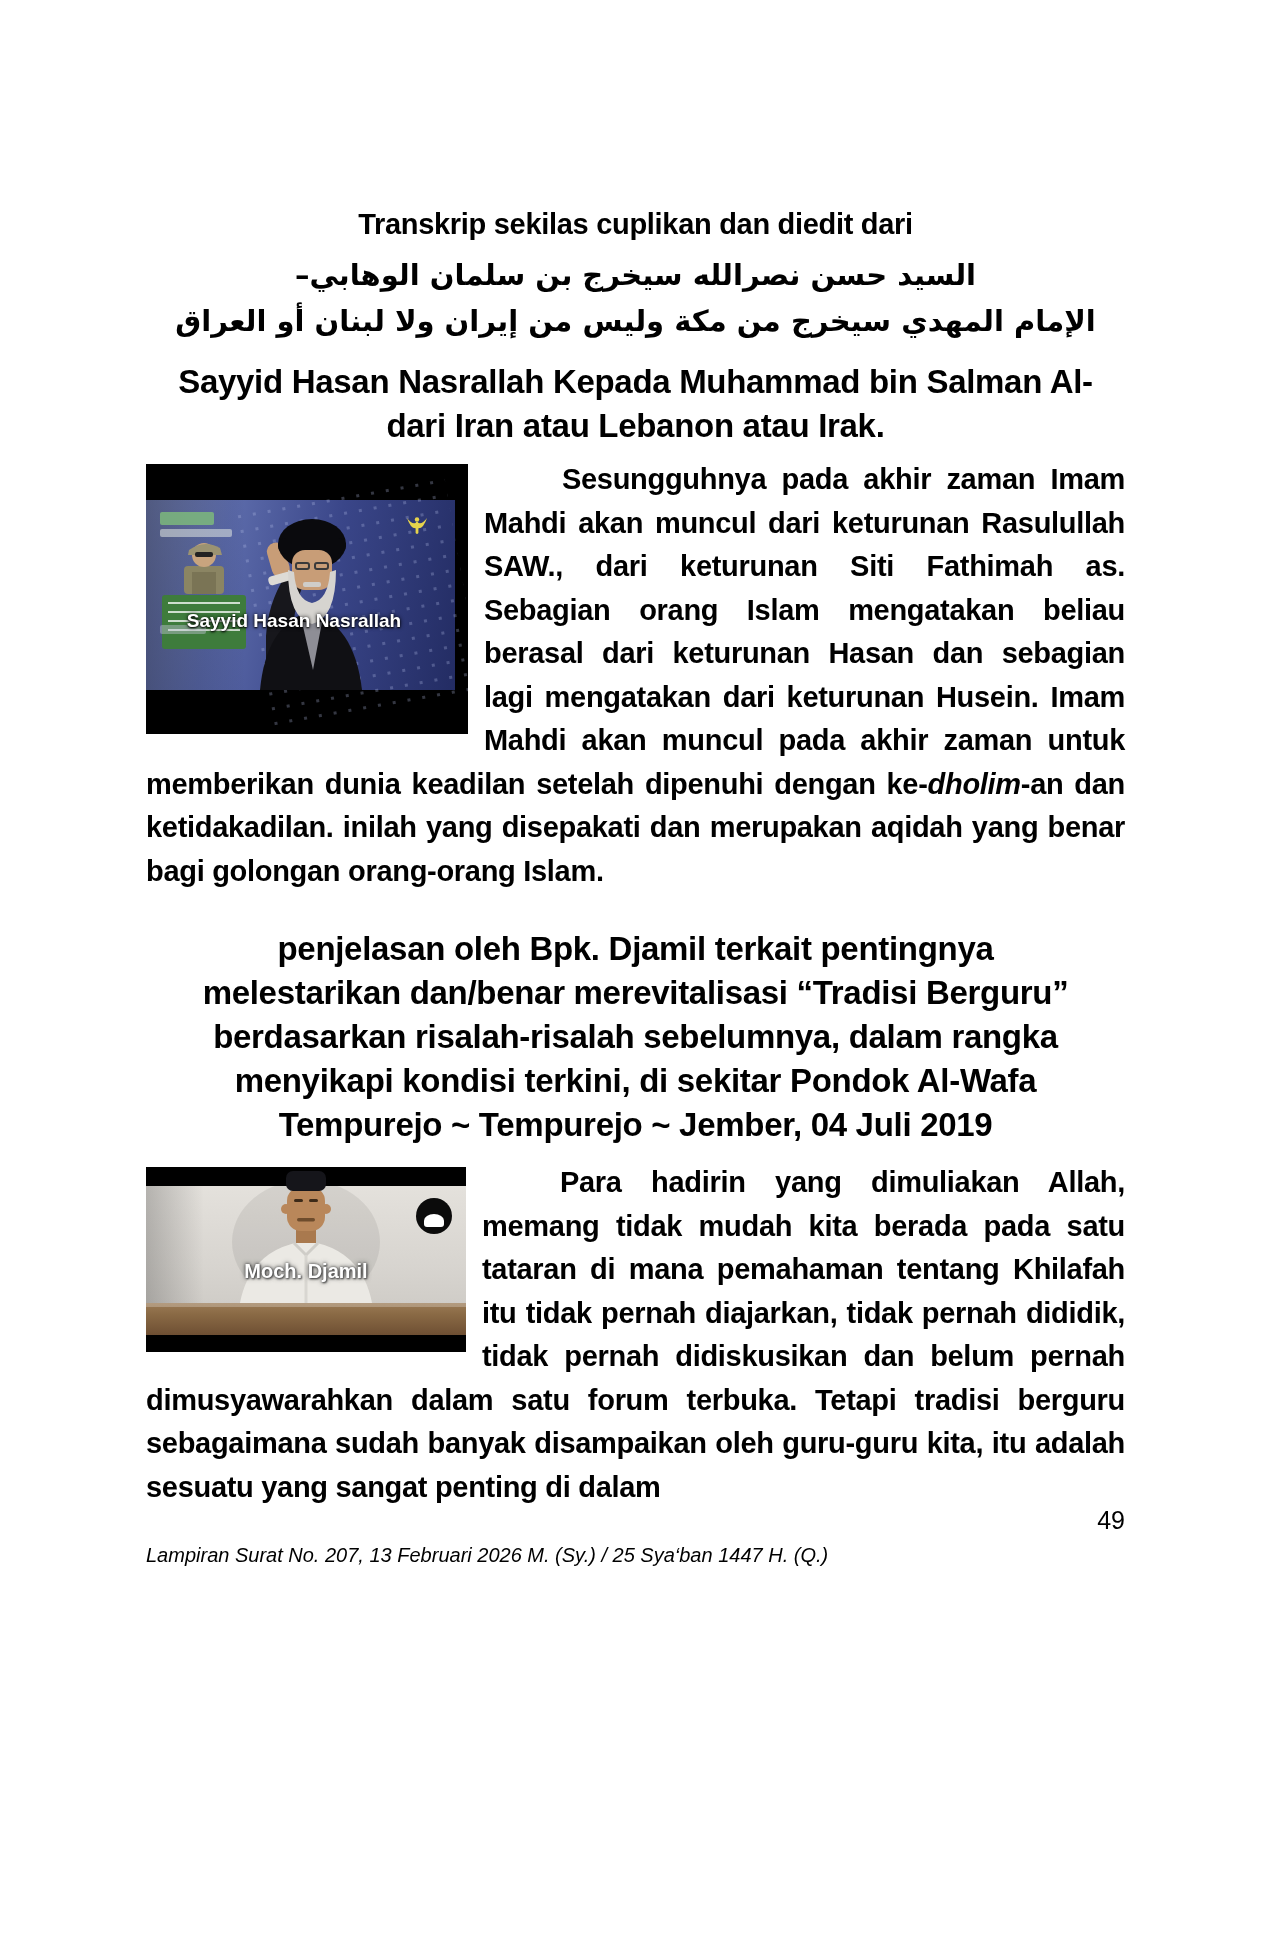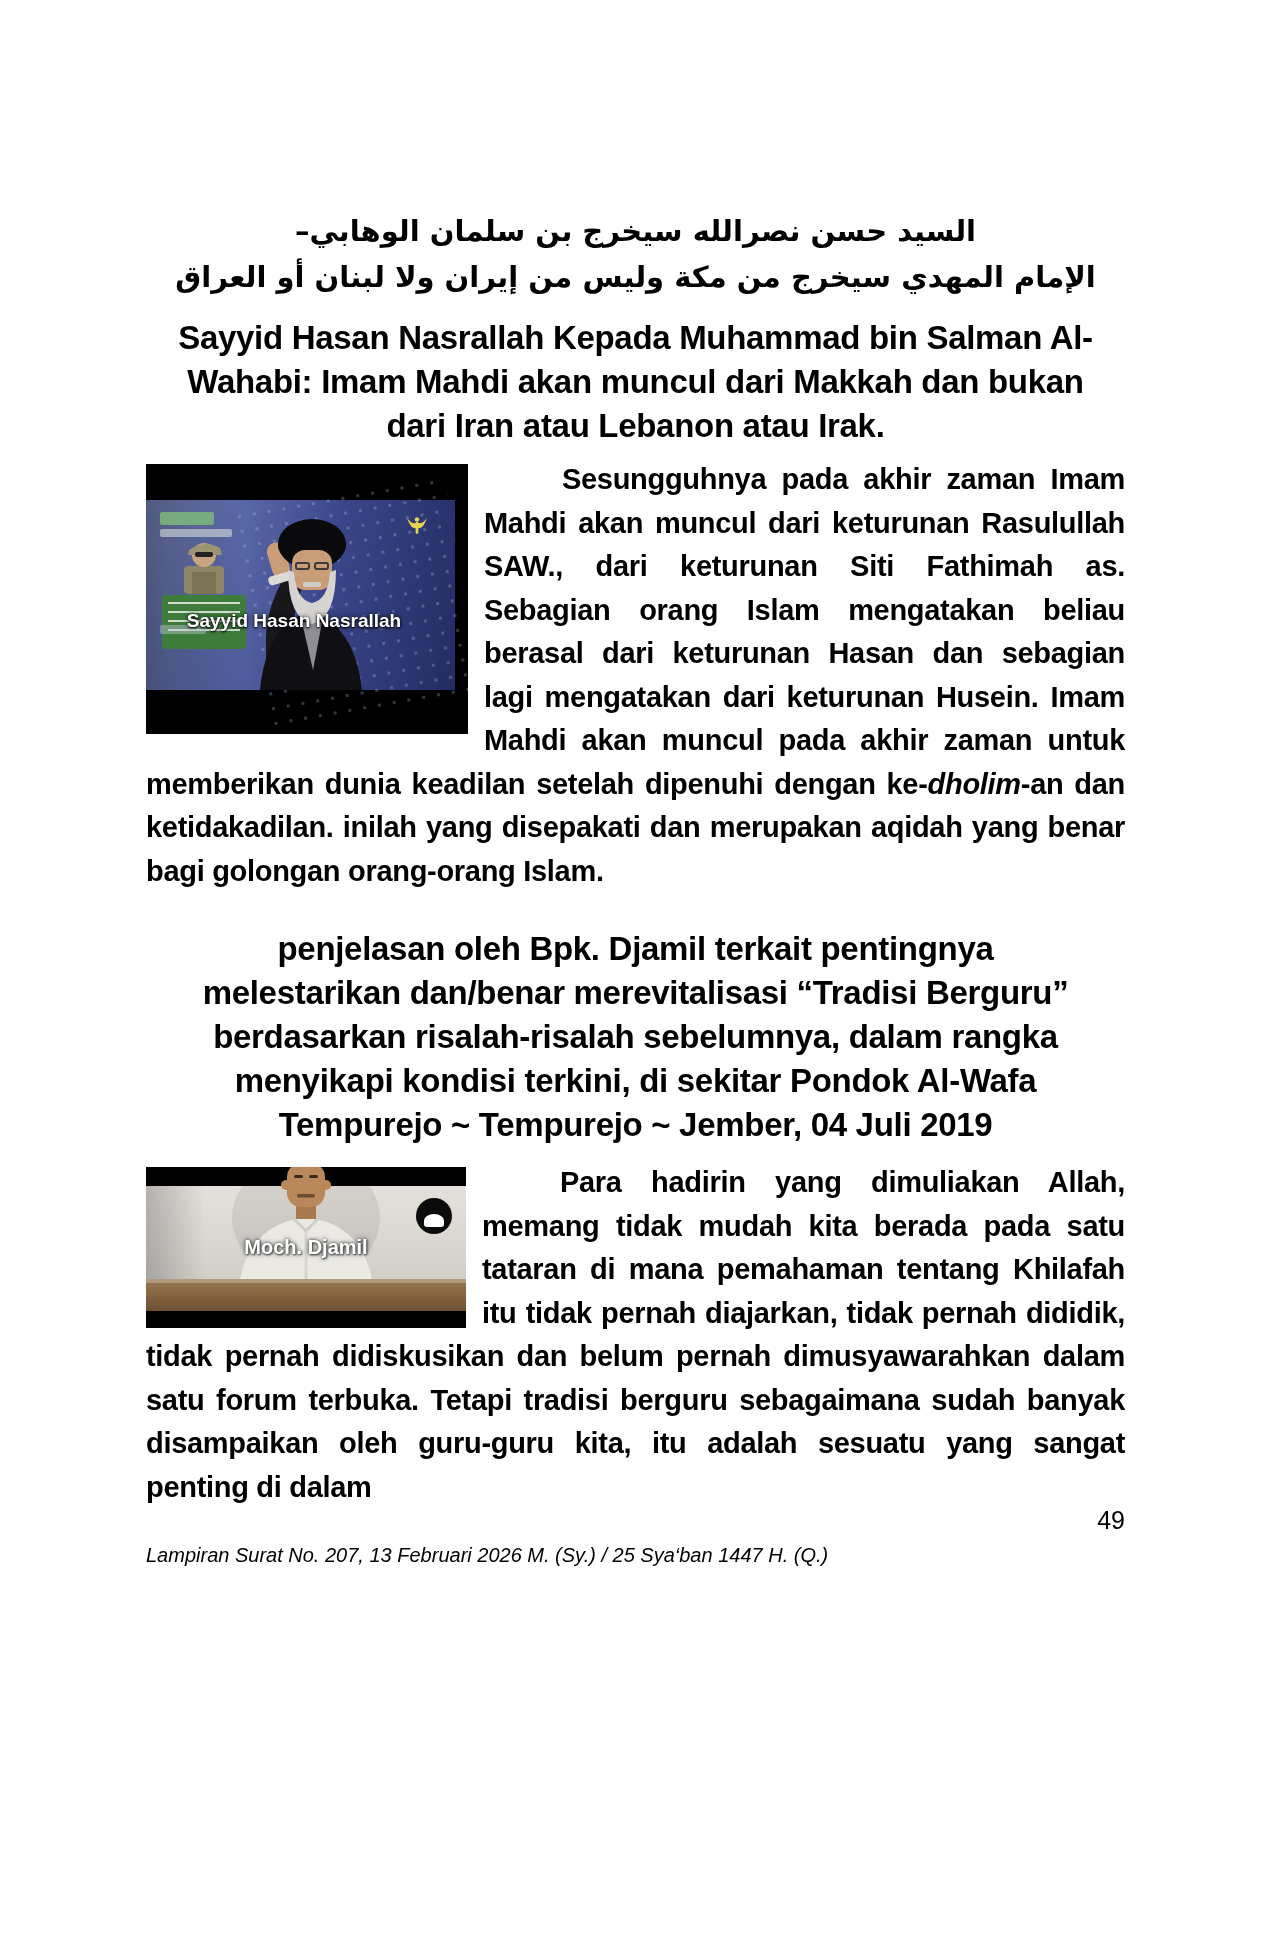--- a/index.html
+++ b/index.html
@@ -25,21 +25,21 @@
   .para1{margin-top:10px;}
   .para2{margin-top:14px;}
   .para em{font-style:italic;font-weight:700;}
 
   figure{margin:0;padding:0;}
   .videoframe{
     float:left;background:#000;position:relative;overflow:hidden;
     margin:6px 16px 4px 0;text-indent:0;letter-spacing:0;
   }
   .frame1{width:322px;height:270px;}
-  .frame2{width:320px;height:161px;}
+  .frame2{width:320px;height:185px;}
 
   
   .scene1{position:absolute;left:0;right:13px;top:36px;bottom:44px;
     background:linear-gradient(100deg,#8a97c4 0%,#5d6cab 25%,#3a4689 58%,#232c63 100%);}
   .dots1{position:absolute;right:-10px;top:-10px;width:70%;height:120%;
     background-image:radial-gradient(rgba(185,195,235,.33) 1.6px, transparent 1.9px);
     background-size:15px 15px;transform:rotate(-10deg);opacity:.85;}
   .vig1{position:absolute;left:0;top:0;width:32%;height:100%;
     background:linear-gradient(90deg,rgba(10,15,45,.45),transparent);}
   .live1{position:absolute;left:14px;top:12px;width:54px;height:13px;
@@ -76,27 +76,27 @@
     text-shadow:0 0 3px #555,1px 1px 2px #444,0 0 5px rgba(60,60,60,.8);}
 
   .page-number{clear:both;text-align:right;font-size:25px;font-weight:400;margin-top:-4px;line-height:30px;}
   .footer-line{font-style:italic;font-size:20px;font-weight:400;margin-top:4px;line-height:32px;}
 </style>
 </head>
 <body>
 
 <div class="content">
 
+  <div class="doc-title">Transkrip sekilas cuplikan dan diedit dari</div>
 
   <div class="arabic arabic1" dir="rtl">السيد حسن نصرالله سيخرج بن سلمان الوهابي–</div>
   <div class="arabic arabic2" dir="rtl">الإمام المهدي سيخرج من مكة وليس من إيران ولا لبنان أو العراق</div>
 
   <div class="heading heading1">
     <div>Sayyid Hasan Nasrallah Kepada Muhammad bin Salman Al-</div>
-    <div>Wahabi: Imam Mahdi akan muncul dari Makkah dan bukan</div>
     <div>dari Iran atau Lebanon atau Irak.</div>
   </div>
 
   <div class="para para1"><figure class="videoframe frame1">
         <div class="scene1">
           <div class="dots1"></div>
           <div class="vig1"></div>
           <svg class="portrait1" viewBox="0 0 212 182" preserveAspectRatio="xMidYMax meet">
             <path d="M62,182 L62,128 Q64,96 80,70 L98,80 Q86,106 86,182 Z" fill="#17171c"></path>
             <g transform="rotate(-16 76 58)">

